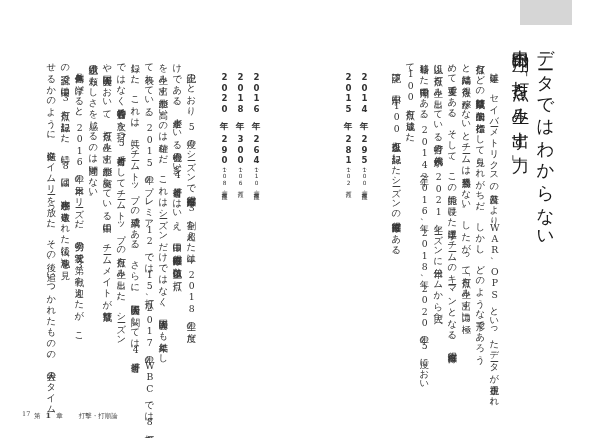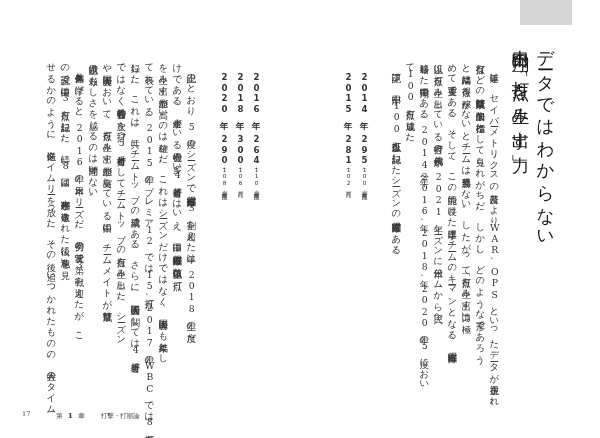--- a/index.html
+++ b/index.html
@@ -58,19 +58,19 @@
 <div class="vcol body-line" style="left:145px; top:57px;">て表れている。2015年のプレミア12では15打点、2017年のWBCでは8打点を記</div>
 <div class="vcol body-line" style="left:131px; top:57px;">録した。これは、共にチームトップの成績である。さらに、国際大会に関しては4番打者</div>
 <div class="vcol body-line" style="left:117px; top:57px;">ではなく筒香嘉智の次を打つ5番打者としてチームトップの打点を生み出した。シーズン</div>
 <div class="vcol body-line" style="left:103px; top:57px;">や国際大会において、打点を生み出す能力が突出している中田に、チームメイトが打撃成</div>
 <div class="vcol body-line" style="left:89px; top:57px;">績以上の頼もしさを感じるのは間違いない。</div>
 <div class="vcol body-line" style="left:75px; top:66px;">具体例を挙げると、2016年の日本シリーズだ。劣勢の状況で第3戦を迎えたが、こ</div>
 <div class="vcol body-line" style="left:61px; top:57px;">の試合で中田は3打点を記録した。特に8回は、大谷翔平が敬遠された後に「意地」を見</div>
 <div class="vcol body-line" style="left:47px; top:57px;">せるかのように、逆転タイムリーを放った。その後、追いつかれたものの、大谷のタイム</div>
 
 <div class="footer" style="left:22px;">17</div>
-<div class="footer" style="left:56px;">
+<div class="footer" style="left:34px;">
   <span>第</span>
   <span style="font-weight:bold;font-size:8px;margin:0 3px;">1</span>
   <span>章</span>
   <span style="margin-left:14px;">打撃・打順論</span>
 </div>
 <div class="footer" style="left:573px;margin-top:36px;">16</div>
 
 </body></html>

